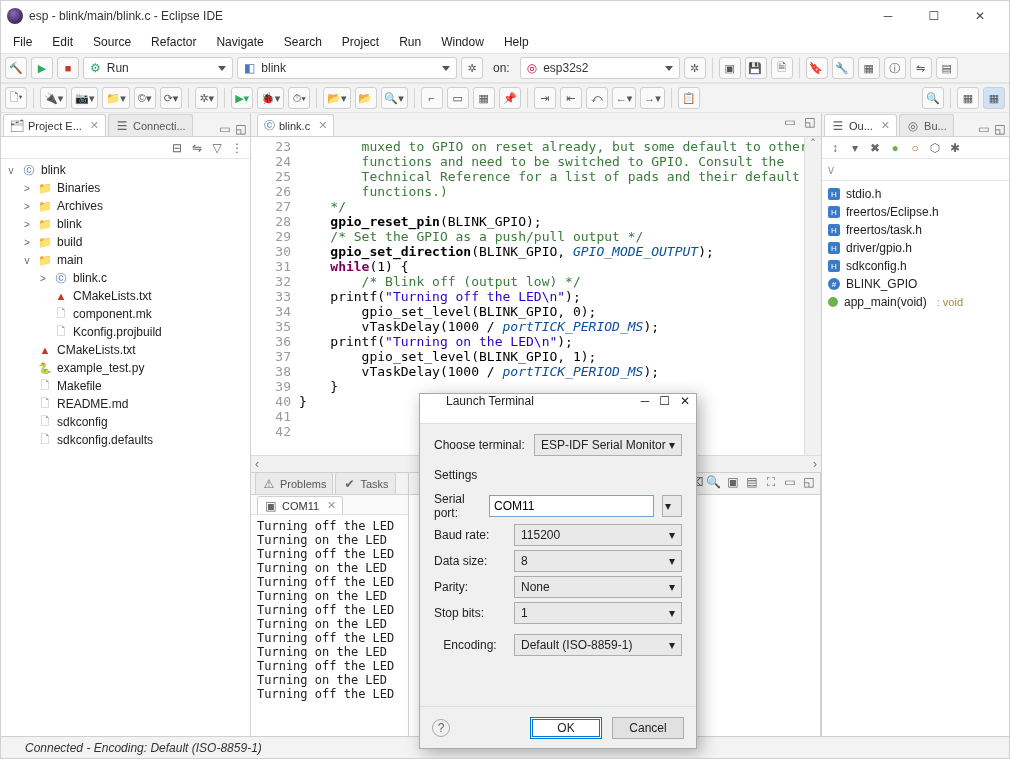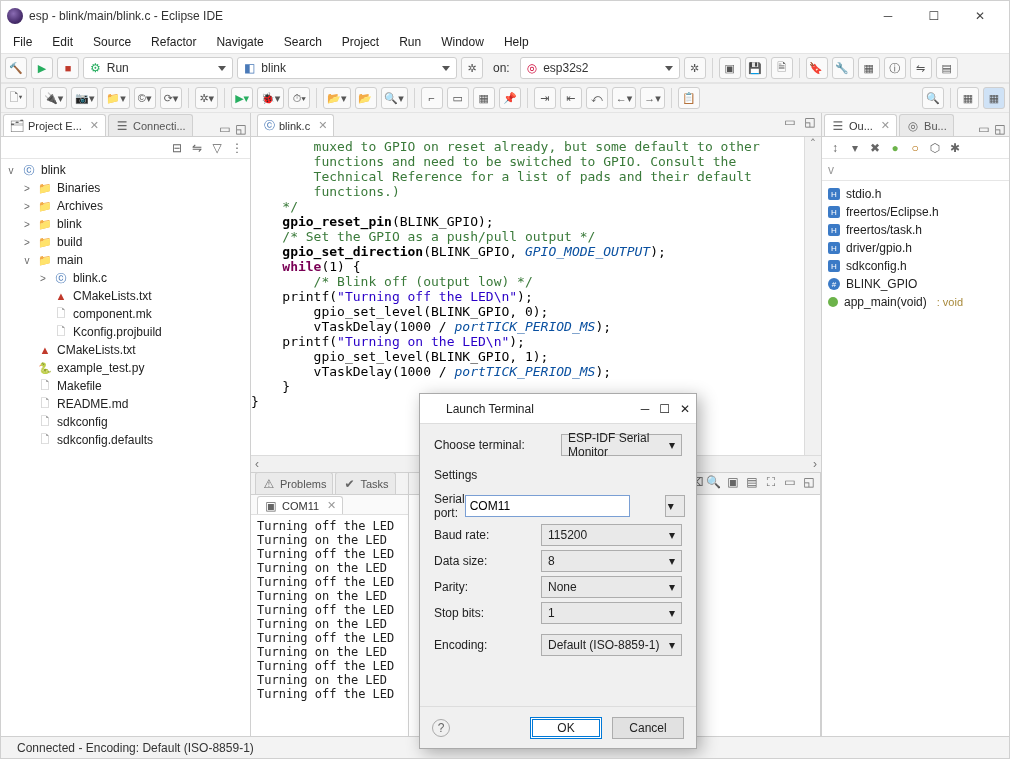--- a/index.html
+++ b/index.html
@@ -58,36 +58,36 @@
   .str{color:#2a00c8;}
   .mac{color:#0a50a0;font-style:italic;}
   .scrollbar-h{height:17px;background:#f1f1f1;border-top:1px solid #dcdcdc;display:flex;align-items:center;padding:0 4px;color:#777;}
   
   .bottomarea{height:264px;display:flex;border-top:1px solid #d0d0d0;}
   .btabs{height:22px;background:#f3f3f3;border-bottom:1px solid #d0d0d0;display:flex;align-items:flex-end;padding:0 4px;gap:2px;position:relative;}
   .btabbar{flex:1;display:flex;flex-direction:column;border-right:1px solid #d0d0d0;}
   .btools{position:absolute;right:4px;top:2px;display:flex;gap:5px;color:#777;font-size:11px;}
   .terminal{flex:1;background:#fff;font-family:Consolas,monospace;font-size:12px;line-height:14px;padding:4px 6px;overflow:hidden;}
   .subtabs{height:20px;background:#fafafa;border-bottom:1px solid #e0e0e0;display:flex;align-items:flex-end;padding-left:6px;}
-  .statusbar{height:22px;background:#f3f3f3;border-top:1px solid #d0d0d0;display:flex;align-items:center;padding:0 16px;font-size:12px;color:#333;}
+  .statusbar{height:22px;background:#f3f3f3;border-top:1px solid #d0d0d0;display:flex;align-items:center;padding:0 24px;font-size:12px;color:#333;font-style:italic;}
   
   .outline{flex:1;background:#fff;padding:4px 6px;font-size:12px;overflow:auto;}
   .outline .row{display:flex;align-items:center;gap:6px;height:18px;white-space:nowrap;}
   .outline .h{width:12px;height:12px;background:#3b7ac6;border-radius:2px;font-size:8px;color:#fff;display:inline-flex;align-items:center;justify-content:center;}
   .outline .d{width:12px;height:12px;background:#3b7ac6;border-radius:6px;color:#fff;font-size:8px;display:inline-flex;align-items:center;justify-content:center;}
   .outline .f{width:10px;height:10px;border-radius:5px;background:#6cb34a;}
   .extra{color:#a88a3b;font-size:11px;margin-left:4px;}
   
   .dialog{position:absolute;left:418px;top:392px;width:278px;height:356px;background:#f0f0f0;border:1px solid #aaa;box-shadow:4px 4px 16px rgba(0,0,0,.3);display:flex;flex-direction:column;}
-  .dlg-title{height:30px;background:#fff;display:flex;align-items:center;padding:0 6px;border-bottom:1px solid #ddd;}
+  .dlg-title{height:30px;background:#fff;display:flex;align-items:flex-start;padding:0 6px;border-bottom:1px solid #ddd;}
   .dlg-title .t{flex:1;font-size:12px;}
   .dlg-body{flex:1;padding:10px 14px;display:flex;flex-direction:column;gap:6px;font-size:12px;}
-  .dlg-row{display:flex;align-items:center;gap:0;}
+  .dlg-row{display:flex;align-items:center;gap:8px;}
   .dlg-row label{width:72px;color:#222;}
-  .dcombo{flex:1;height:22px;border:1px solid #adadad;background:#e9e9e9;display:flex;align-items:center;padding:0 6px;justify-content:space-between;font-size:12px;margin-left:35px;}
+  .dcombo{flex:1;height:22px;border:1px solid #adadad;background:#e9e9e9;display:flex;align-items:center;padding:0 6px;justify-content:space-between;font-size:12px;}
   .dinput{flex:1;height:22px;border:1px solid #7a9fd4;background:#fff;font-size:12px;padding:0 4px;}
   .dlg-foot{height:42px;border-top:1px solid #ddd;display:flex;align-items:center;justify-content:flex-end;gap:10px;padding:0 12px;}
   .dlg-foot .help{margin-right:auto;width:18px;height:18px;border:1px solid #aaa;border-radius:50%;display:flex;align-items:center;justify-content:center;color:#666;}
   .btn{height:22px;min-width:72px;border:1px solid #adadad;background:#e1e1e1;display:inline-flex;align-items:center;justify-content:center;font-size:12px;padding:0 10px;}
   .btn.primary{background:#fff;border:1px solid #0078d7;outline:1px solid #0078d7;outline-offset:-3px;}
 </style>
 </head>
 <body>
 
 <div class="window" style="position:relative">
@@ -304,20 +304,40 @@
           <span class="cfile">ⓒ</span>
           <span>blink.c</span>
           <span class="close">✕</span>
         </div>
         <div class="edtools">
           <span class="ico">▭</span>
           <span class="ico">◱</span>
         </div>
       </div>
       <div class="editor">
+        <div class="gutter" id="gutter">23
+24
+25
+26
+27
+28
+29
+30
+31
+32
+33
+34
+35
+36
+37
+38
+39
+40
+41
+42</div>
         <div class="code" id="code"><span class="cmt">        muxed to GPIO on reset already, but some default to other</span>
 <span class="cmt">        functions and need to be switched to GPIO. Consult the</span>
 <span class="cmt">        Technical Reference for a list of pads and their default</span>
 <span class="cmt">        functions.)</span>
 <span class="cmt">    */</span>
     <span class="fn">gpio_reset_pin</span>(BLINK_GPIO);
 <span class="cmt">    /* Set the GPIO as a push/pull output */</span>
     <span class="fn">gpio_set_direction</span>(BLINK_GPIO, <span class="mac">GPIO_MODE_OUTPUT</span>);
     <span class="kw">while</span>(1) {
 <span class="cmt">        /* Blink off (output low) */</span>
@@ -506,21 +526,21 @@
               <span>▾</span>
             </div>
           </div>
           <div class="dlg-row" style="margin-top: 4px;">
             <label>Stop bits:</label>
             <div class="dcombo">
               <span>1</span>
               <span>▾</span>
             </div>
           </div>
-          <div class="dlg-row" style="margin-top: 10px;">
+          <div class="dlg-row" style="margin-top: 10px; text-align: center;">
             <label>Encoding:</label>
             <div class="dcombo">
               <span>Default (ISO-8859-1)</span>
               <span>▾</span>
             </div>
           </div>
         </div>
     </div>
     <div class="dlg-foot">
       <div class="help">?</div>

